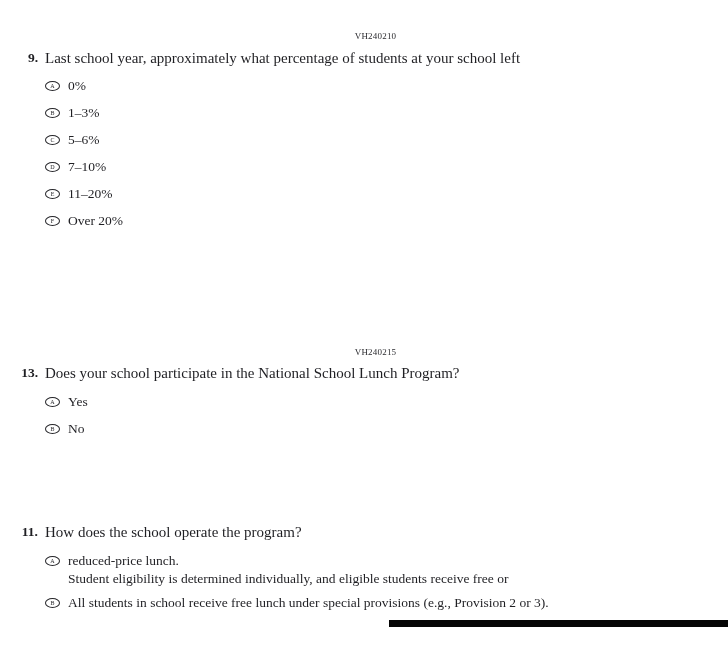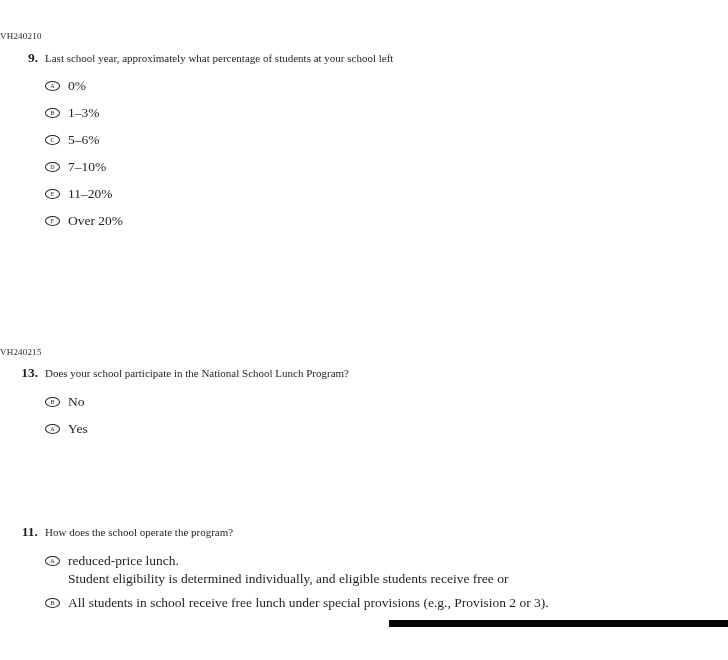--- a/index.html
+++ b/index.html
@@ -16,42 +16,43 @@
   .question-block {
     position: absolute;
     left: 0;
     right: 0;
   }
   .q0 { top: 31px; }
   .q1 { top: 347px; }
   .q2 { top: 517px; }
   .code-row {
     height: 11px;
-    text-align: left;
+    text-align: center;
     padding-right: 17px;
     font-size: 9px;
     line-height: 11px;
     color: #2b2b2f;
     letter-spacing: 0.2px;
+    margin-left: 40px;
   }
   .q-row {
     display: flex;
     margin-top: 7px;
   }
   .q1 .q-row, .q2 .q-row { margin-top: 6px; }
   .q-number {
     flex: 0 0 38px;
     text-align: right;
     font-weight: bold;
     font-size: 13.5px;
     line-height: 18px;
   }
   .q-text {
     margin-left: 7px;
-    font-size: 11px;
+    font-size: 15px;
     line-height: 18px;
     max-width: 640px;
   }
   .options {
     margin: 10px 0 0 45px;
   }
   .q1 .options, .q2 .options { margin-top: 11px; }
   .option-row {
     display: flex;
     align-items: flex-start;
@@ -144,29 +145,29 @@
   <div class="question-block q1">
     <div class="code-row">VH240215</div>
     <div class="q-row">
       <div class="q-number">13.</div>
       <div class="q-text">
           <div>Does your school participate in the National School Lunch Program?</div>
         </div>
     </div>
     <div class="options">
         <div class="option-row">
+          <span class="bubble">A</span>
+          <div class="option-text">
+            <div>Yes</div>
+          </div>
+        </div>
+        <div class="option-row">
           <span class="bubble">B</span>
           <div class="option-text">
             <div>No</div>
-          </div>
-        </div>
-        <div class="option-row">
-          <span class="bubble">A</span>
-          <div class="option-text">
-            <div>Yes</div>
           </div>
         </div>
       </div>
   </div>
 
   <div class="question-block q2">
     <div class="q-row">
       <div class="q-number">11.</div>
       <div class="q-text">
           <div>How does the school operate the program?</div>

